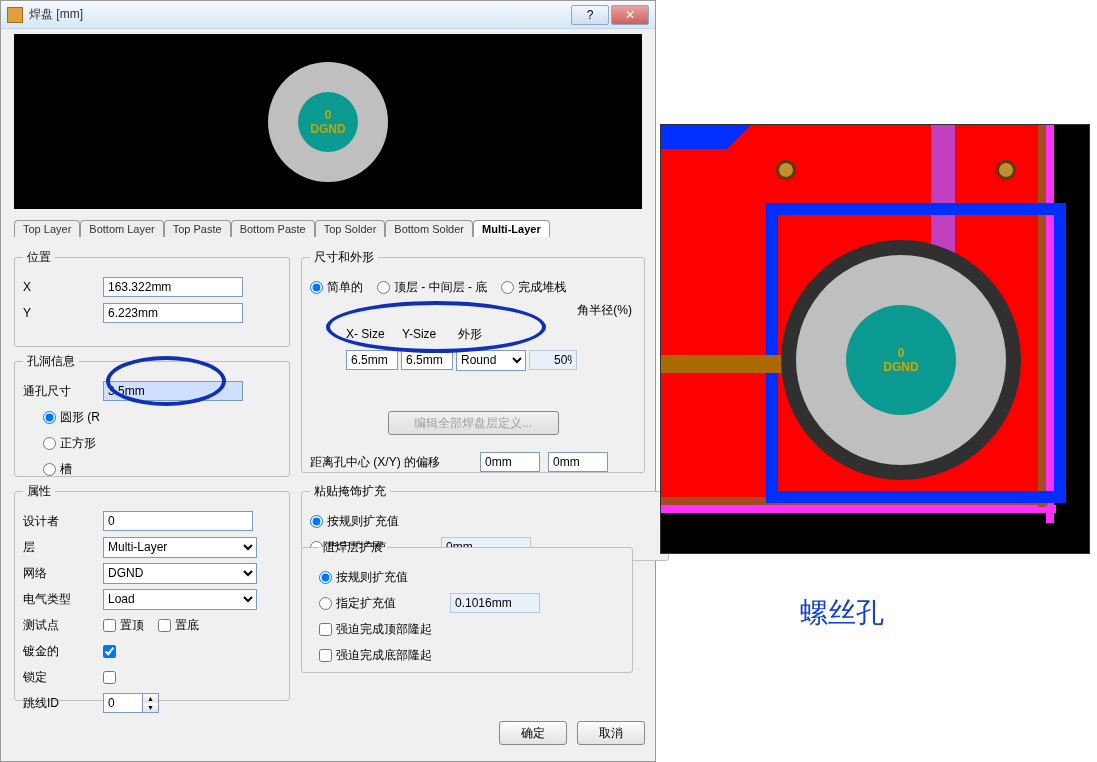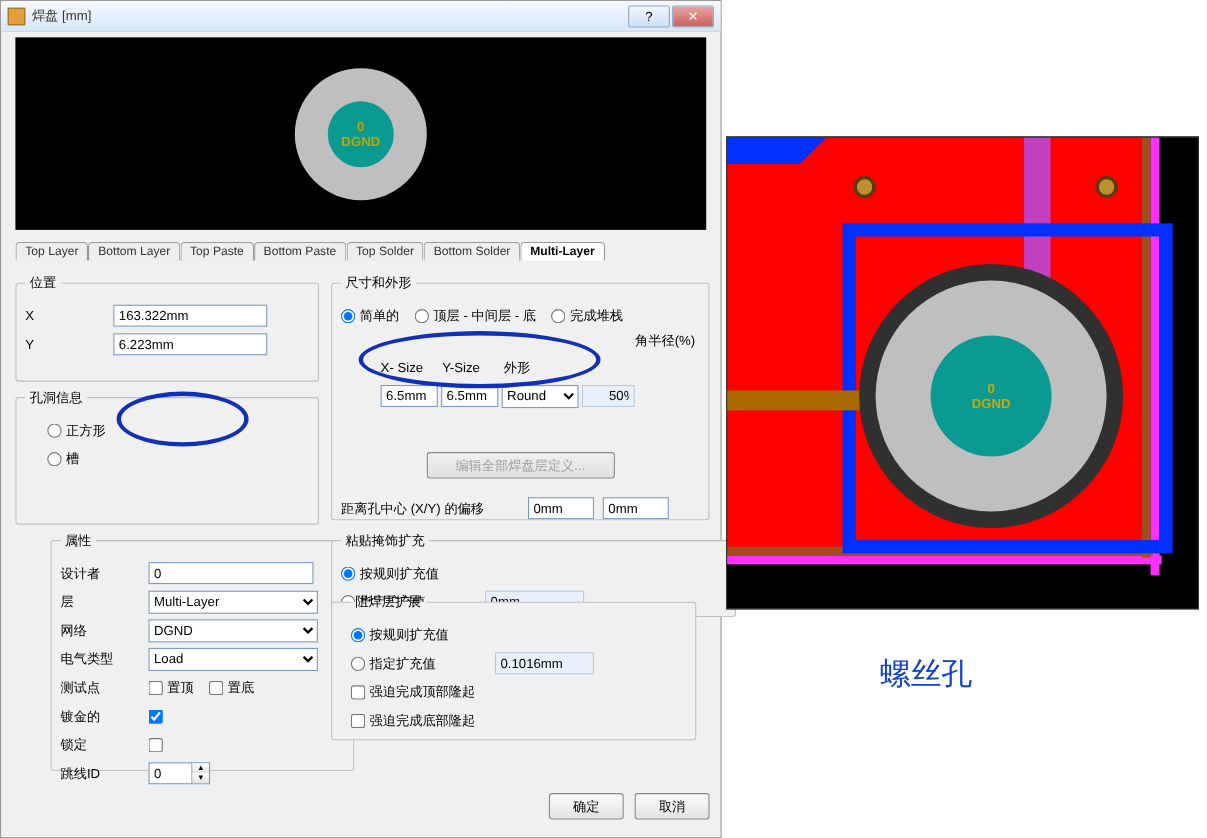--- a/index.html
+++ b/index.html
@@ -37,21 +37,21 @@
 .btn:disabled { color: #a0a0a0; background: linear-gradient(#f0f0f0,#e0e0e0); cursor: default; }
 
 .circle-highlight-1 { position: absolute; left: 105px; top: 355px; width: 120px; height: 50px; border: 4px solid #1030b7; border-radius: 50%; pointer-events: none; }
 .circle-highlight-2 { position: absolute; left: 325px; top: 300px; width: 220px; height: 52px; border: 4px solid #1030b7; border-radius: 50%; pointer-events: none; }
 
 
 .fs-pos { left: 13px; top: 248px; width: 276px; height: 98px; }
 
 .fs-hole { left: 13px; top: 352px; width: 276px; height: 124px; }
 
-.fs-attr { left: 13px; top: 482px; width: 276px; height: 218px; margin-left: 32px; }
+.fs-attr { left: 13px; top: 482px; width: 276px; height: 218px; }
 
 .fs-size { left: 300px; top: 248px; width: 344px; height: 224px; }
 
 .fs-paste { left: 300px; top: 482px; width: 368px; height: 78px; }
 
 .fs-mask { left: 300px; top: 538px; width: 332px; height: 134px; padding-left: 17px; }
 
 .bottom-buttons { position: absolute; left: 498px; top: 720px; display: flex; gap: 10px; }
 
 .spinner { display: inline-flex; }
@@ -102,20 +102,30 @@
       <input type="text" style="width: 140px;" value="163.322mm">
     </div>
     <div class="row">
       <span class="lbl">Y</span>
       <input type="text" style="width: 140px;" value="6.223mm">
     </div>
   </fieldset>
 
   <fieldset class="fs-hole">
     <legend>孔洞信息</legend>
+    <div class="row">
+      <span class="lbl">通孔尺寸</span>
+      <input type="text" style="width: 140px; background: rgb(207, 224, 255);" value="3.5mm">
+    </div>
+    <div class="row" style="padding-left:20px">
+      <label class="opt">
+          <input type="radio" name="holeshape" checked="" style="">
+          <span>圆形 (R</span>
+        </label>
+    </div>
     <div class="row" style="padding-left:20px">
       <label class="opt">
           <input type="radio" name="holeshape" style="">
           <span>正方形</span>
         </label>
     </div>
     <div class="row" style="padding-left:20px">
       <label class="opt">
           <input type="radio" name="holeshape" style="">
           <span>槽</span>

